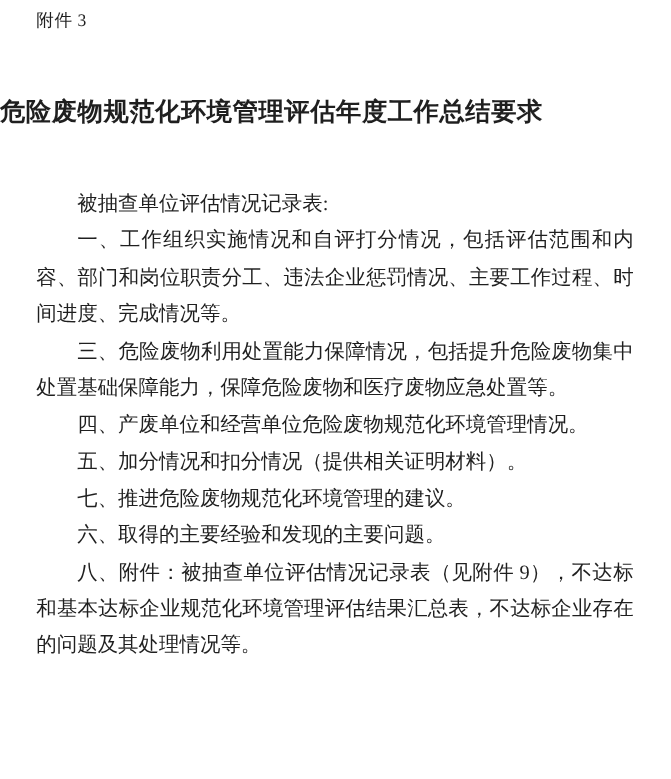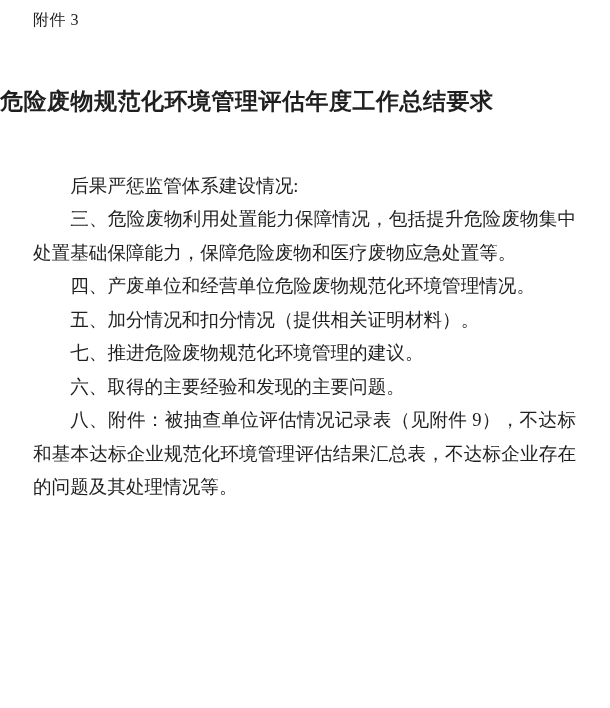--- a/index.html
+++ b/index.html
@@ -57,21 +57,22 @@
 </style>
 </head>
 <body>
 
 <div class="page" style="color: rgb(31, 31, 31); background: rgb(255, 255, 255);">
   <div class="attachment-label">附件 3</div>
 
   <h1 class="doc-title">危险废物规范化环境管理评估年度工作总结要求</h1>
 
   <div class="doc-body">
-      <p>后果严惩监管体系建设情况:</p>
+      <p>被抽查单位评估情况记录表:</p>
+      <p>一、工作组织实施情况和自评打分情况，包括评估范围和内容、部门和岗位职责分工、违法企业惩罚情况、主要工作过程、时间进度、完成情况等。</p>
       <p>三、危险废物利用处置能力保障情况，包括提升危险废物集中处置基础保障能力，保障危险废物和医疗废物应急处置等。</p>
       <p>四、产废单位和经营单位危险废物规范化环境管理情况。</p>
       <p>五、加分情况和扣分情况（提供相关证明材料）。</p>
       <p>七、推进危险废物规范化环境管理的建议。</p>
       <p>六、取得的主要经验和发现的主要问题。</p>
       <p>八、附件：被抽查单位评估情况记录表（见附件 9），不达标和基本达标企业规范化环境管理评估结果汇总表，不达标企业存在的问题及其处理情况等。</p>
     </div>
 </div>
 
 </body></html>

